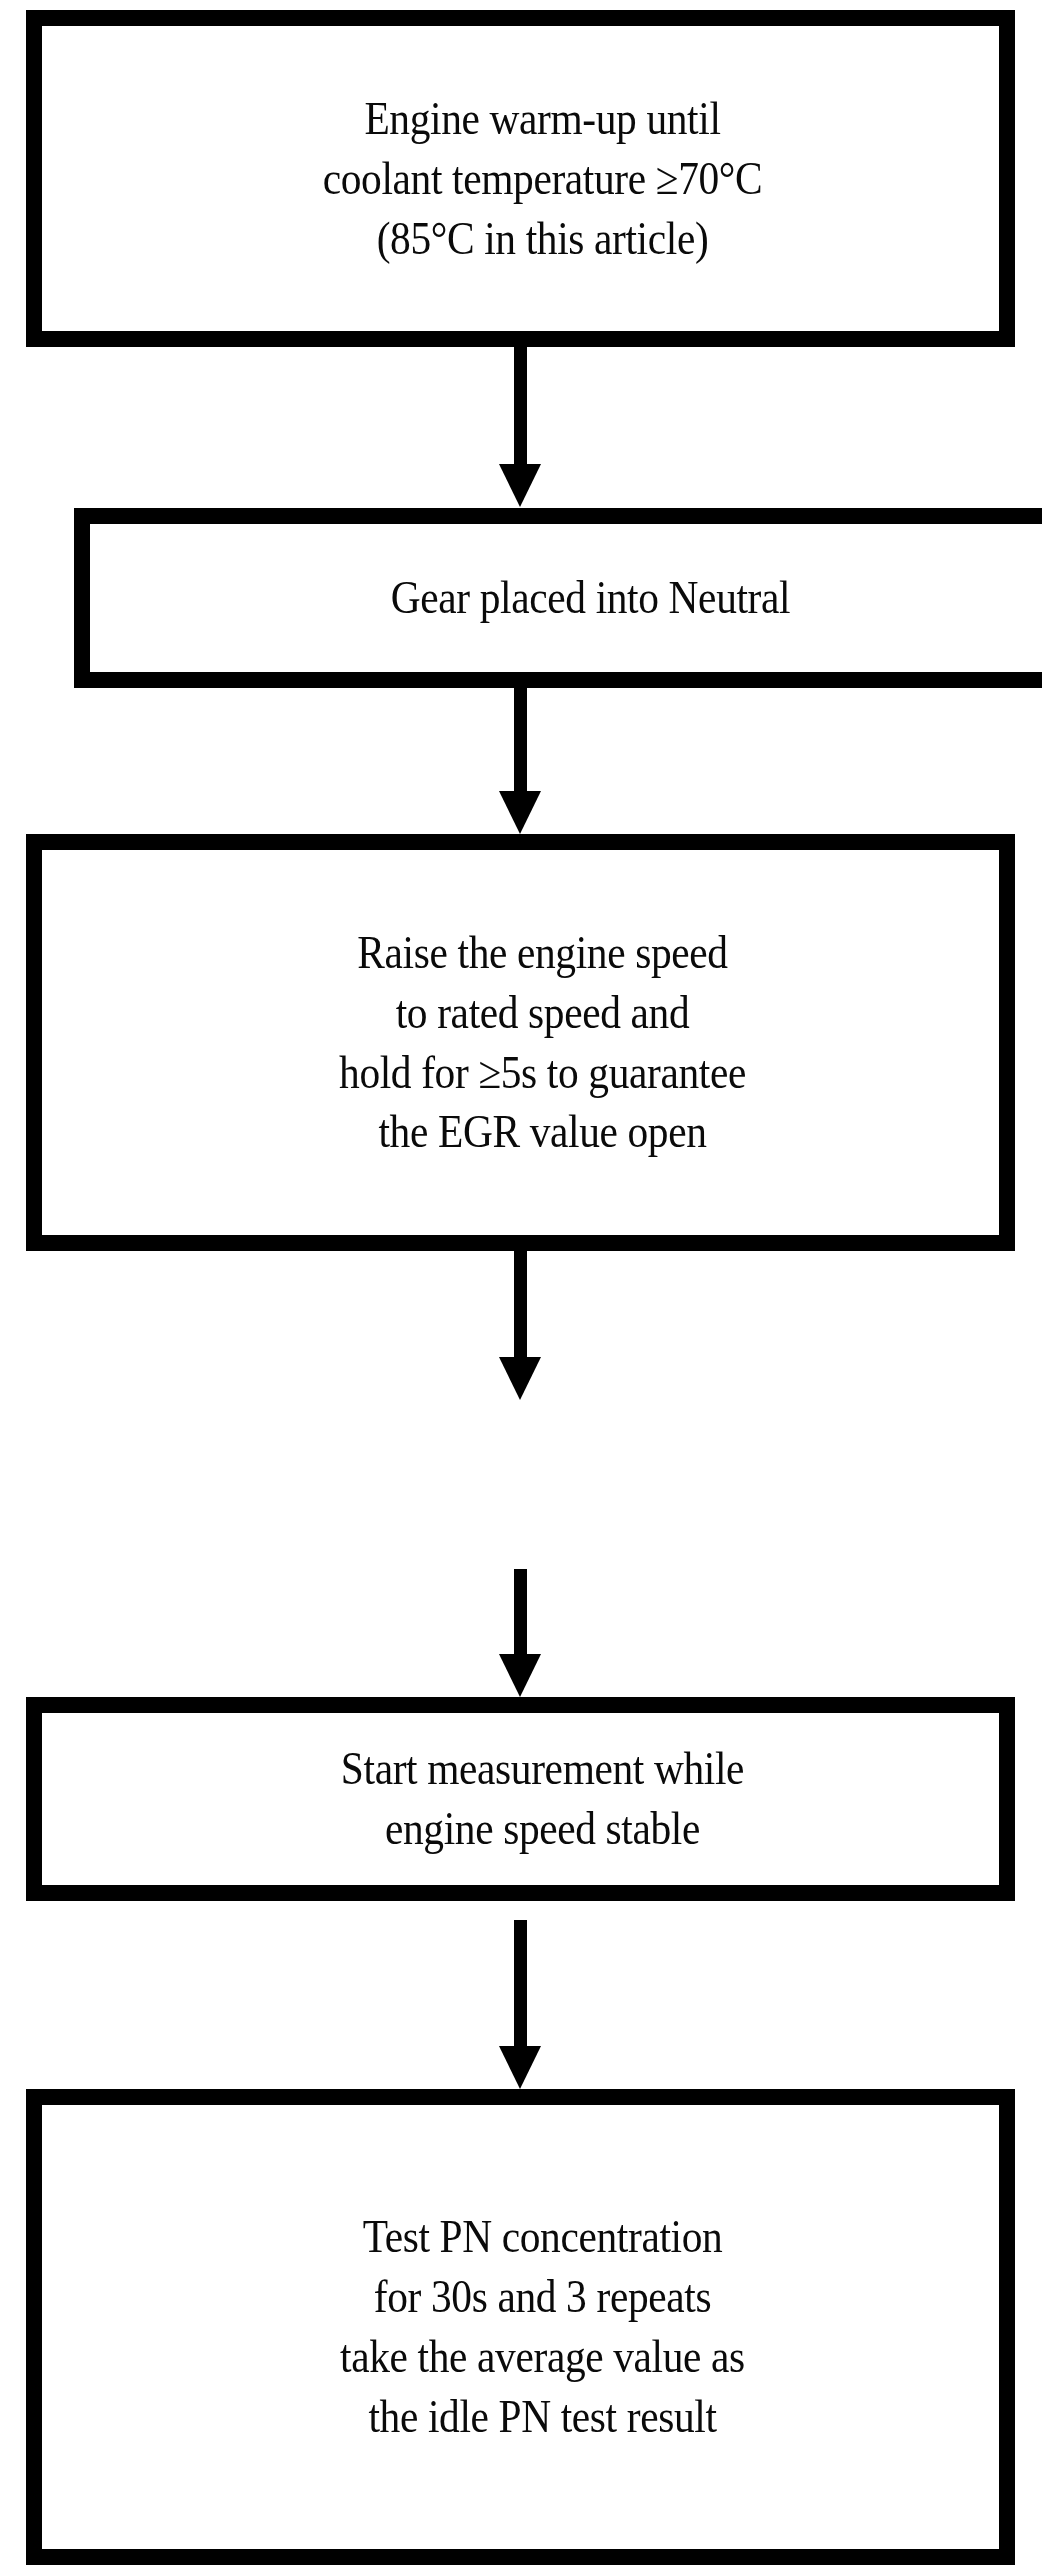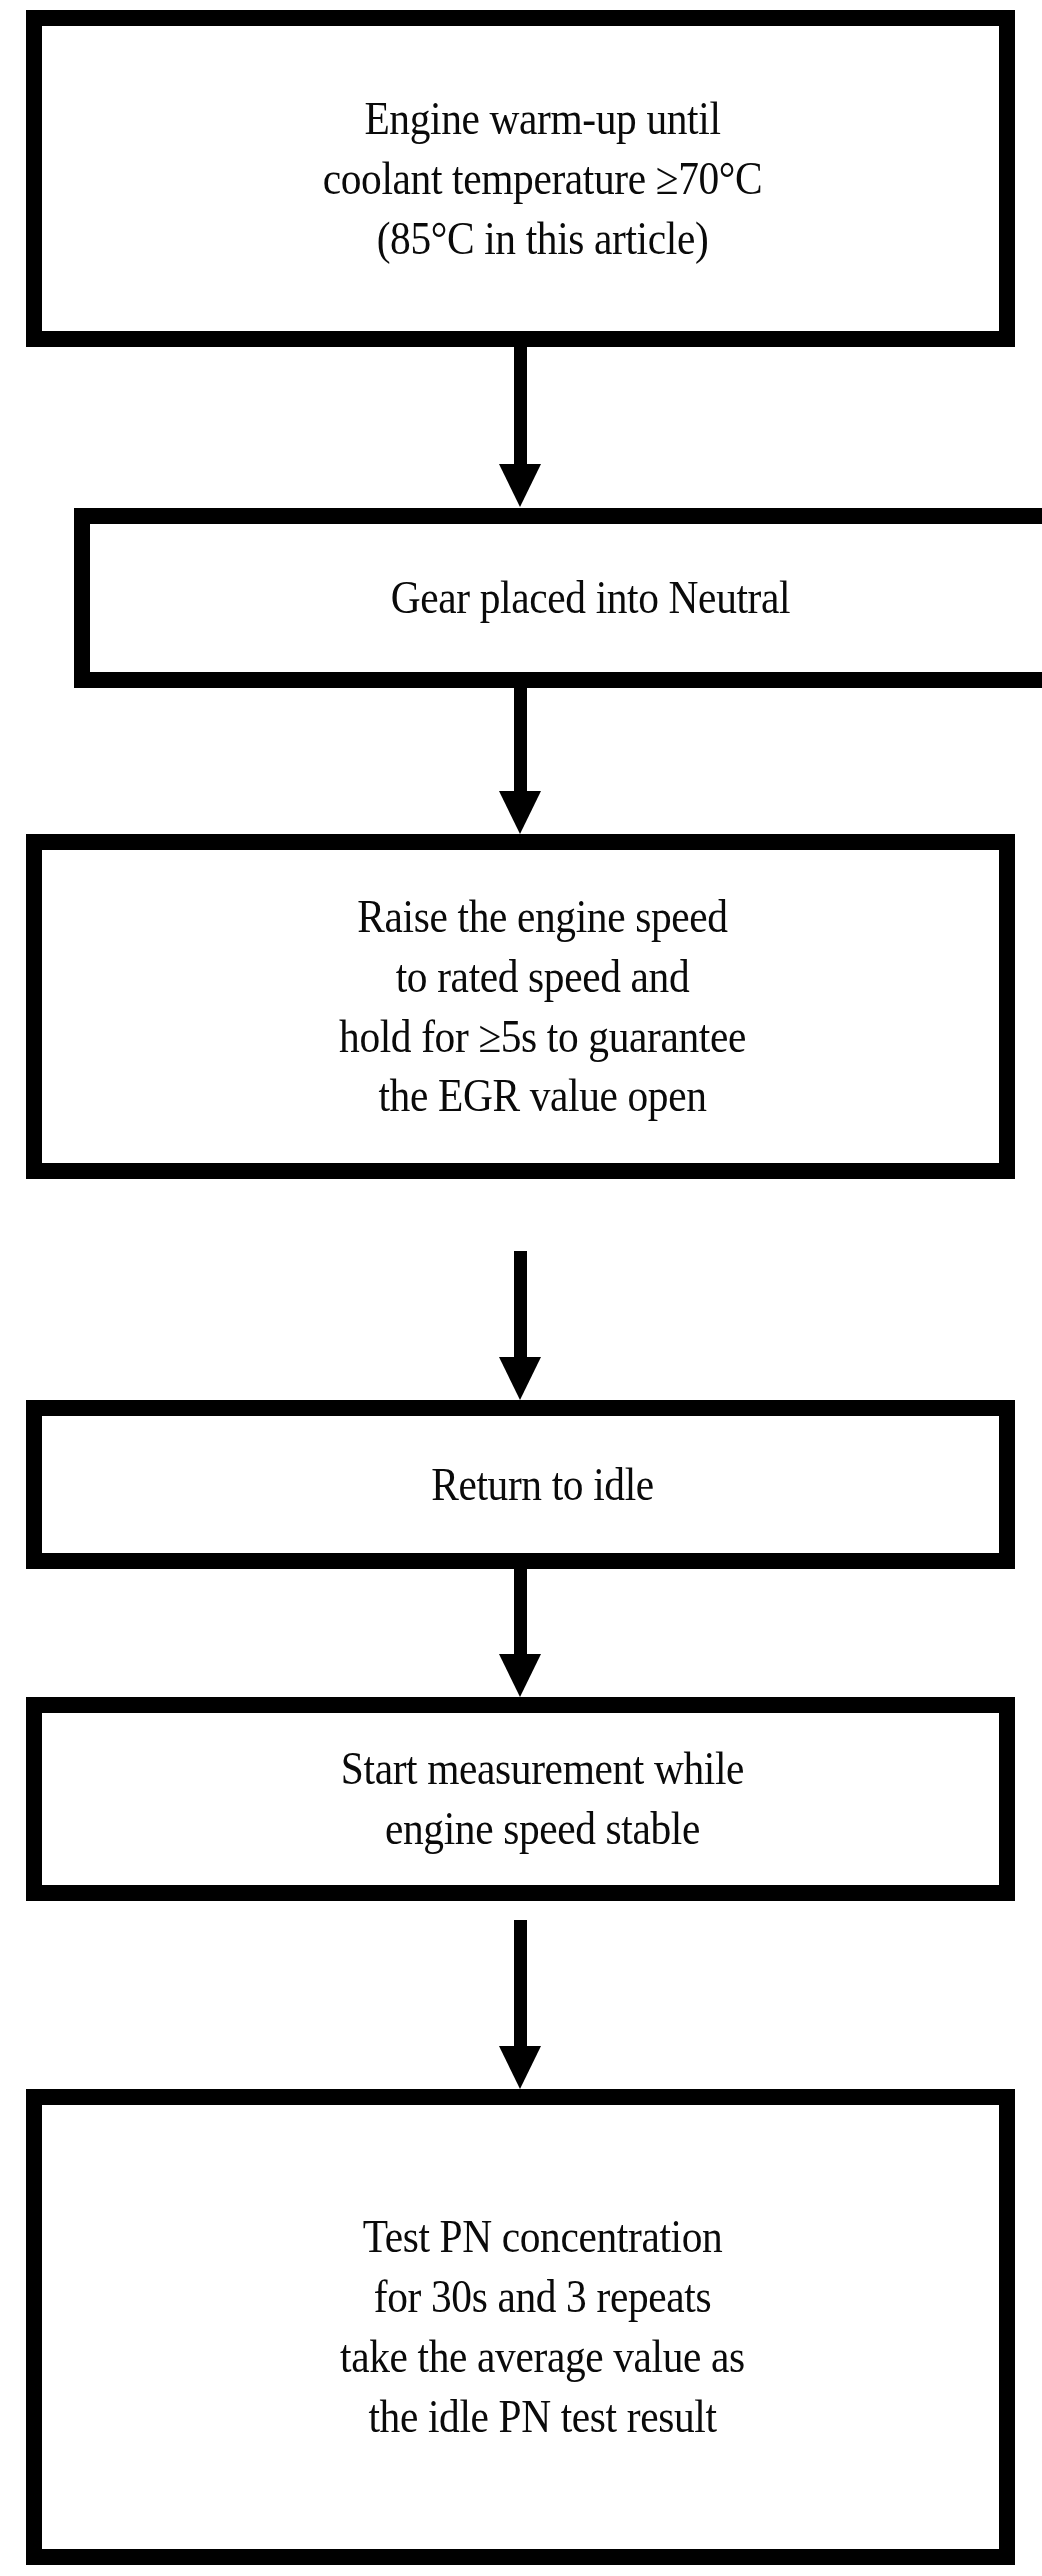--- a/index.html
+++ b/index.html
@@ -40,21 +40,21 @@
     line-height: 1.30;
     letter-spacing: -0.4px;
     white-space: pre-line;
     transform: scaleX(0.90);     
     transform-origin: center center;
   }
 
   
   #node-1 { top: 10.4px;   height: 337px; }
   #node-2 { top: 508px;  height: 180px; margin-left: 48px; }
-  #node-3 { top: 834px; height: 345px; }
+  #node-3 { top: 834px; height: 417px; }
   #node-4 { top: 1400px; height: 169px; }
   #node-5 { top: 1697px; height: 204px; }
   #node-6 { top: 2089px; height: 476px; }
 
   
   .connector {
     position: absolute;
     left: 514px;          
     width: 13.4px;
   }
@@ -125,23 +125,20 @@
 to rated speed and
 hold for ≥5s to guarantee
 the EGR value open</span>
   </div>
 
   <div class="connector" id="arrow-3">
     <span class="shaft"></span>
     <span class="head"></span>
   </div>
 
-  <div class="node" id="node-4">
-    <span class="node-label">Return to idle</span>
-  </div>
 
   <div class="connector" id="arrow-4">
     <span class="shaft"></span>
     <span class="head"></span>
   </div>
 
   <div class="node" id="node-5">
     <span class="node-label">Start measurement while
 engine speed stable</span>
   </div>

